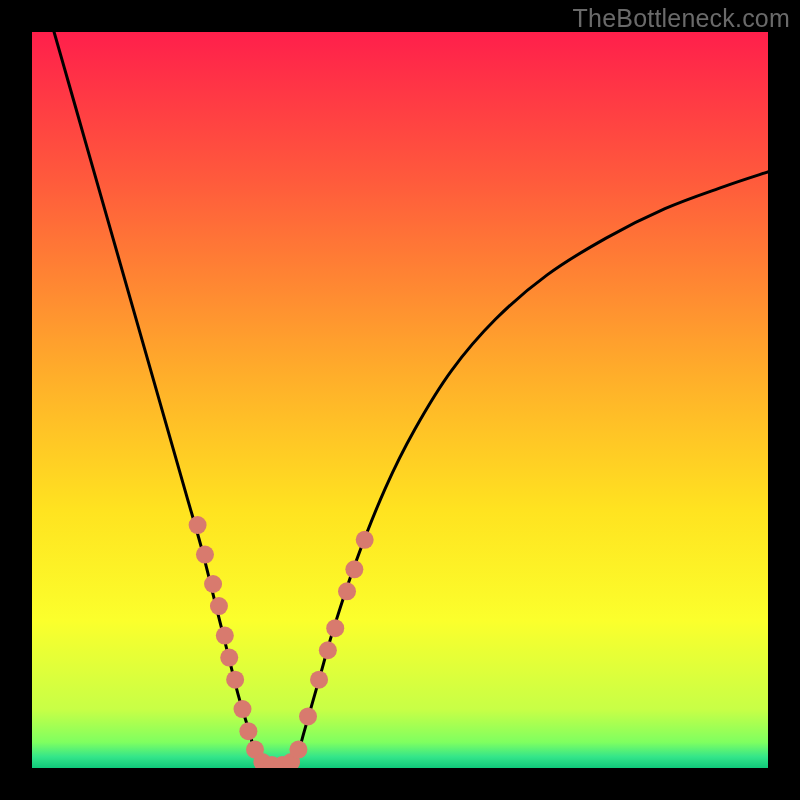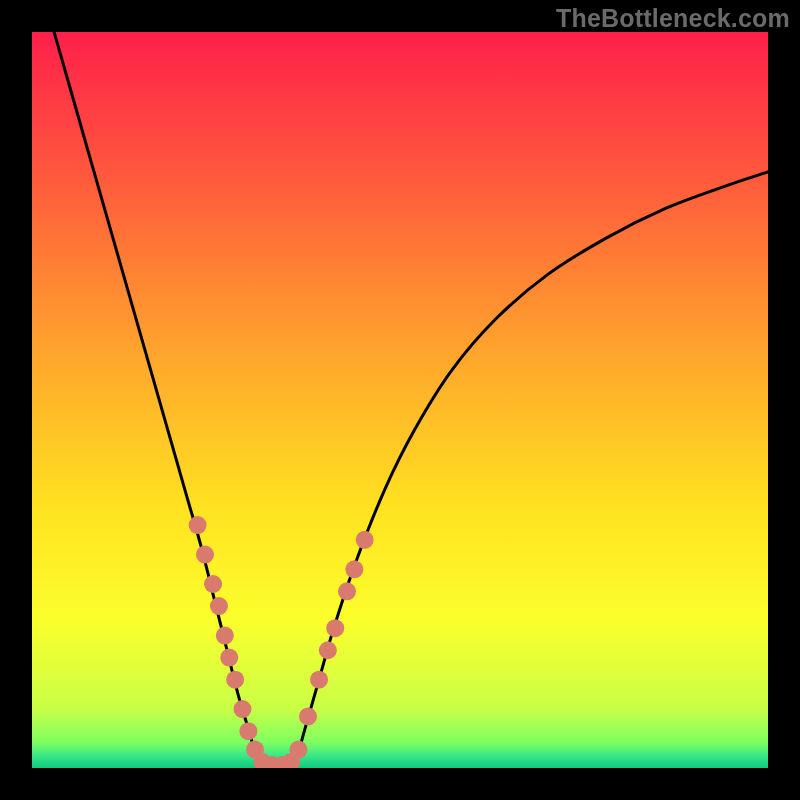--- a/index.html
+++ b/index.html
@@ -15,21 +15,21 @@
     position: relative;
     width: 800px;
     height: 800px;
   }
   .watermark {
     position: absolute;
     top: 4px;
     right: 10px;
     color: #6a6a6a;
     font-size: 25px;
-    font-weight: 700;
+    font-weight: 400;
     letter-spacing: 0.2px;
     z-index: 10;
   }
   svg {
     display: block;
   }
 </style>
 </head>
 <body>
 

